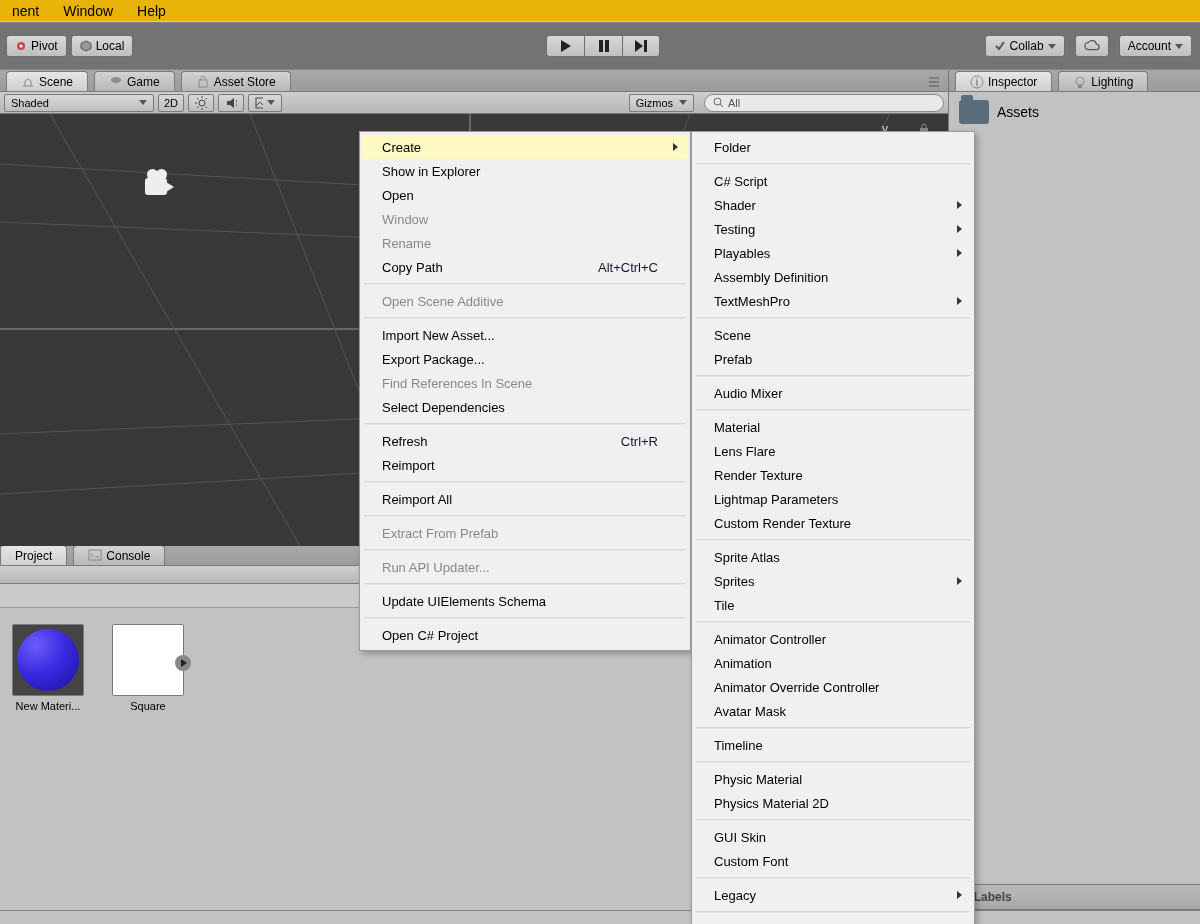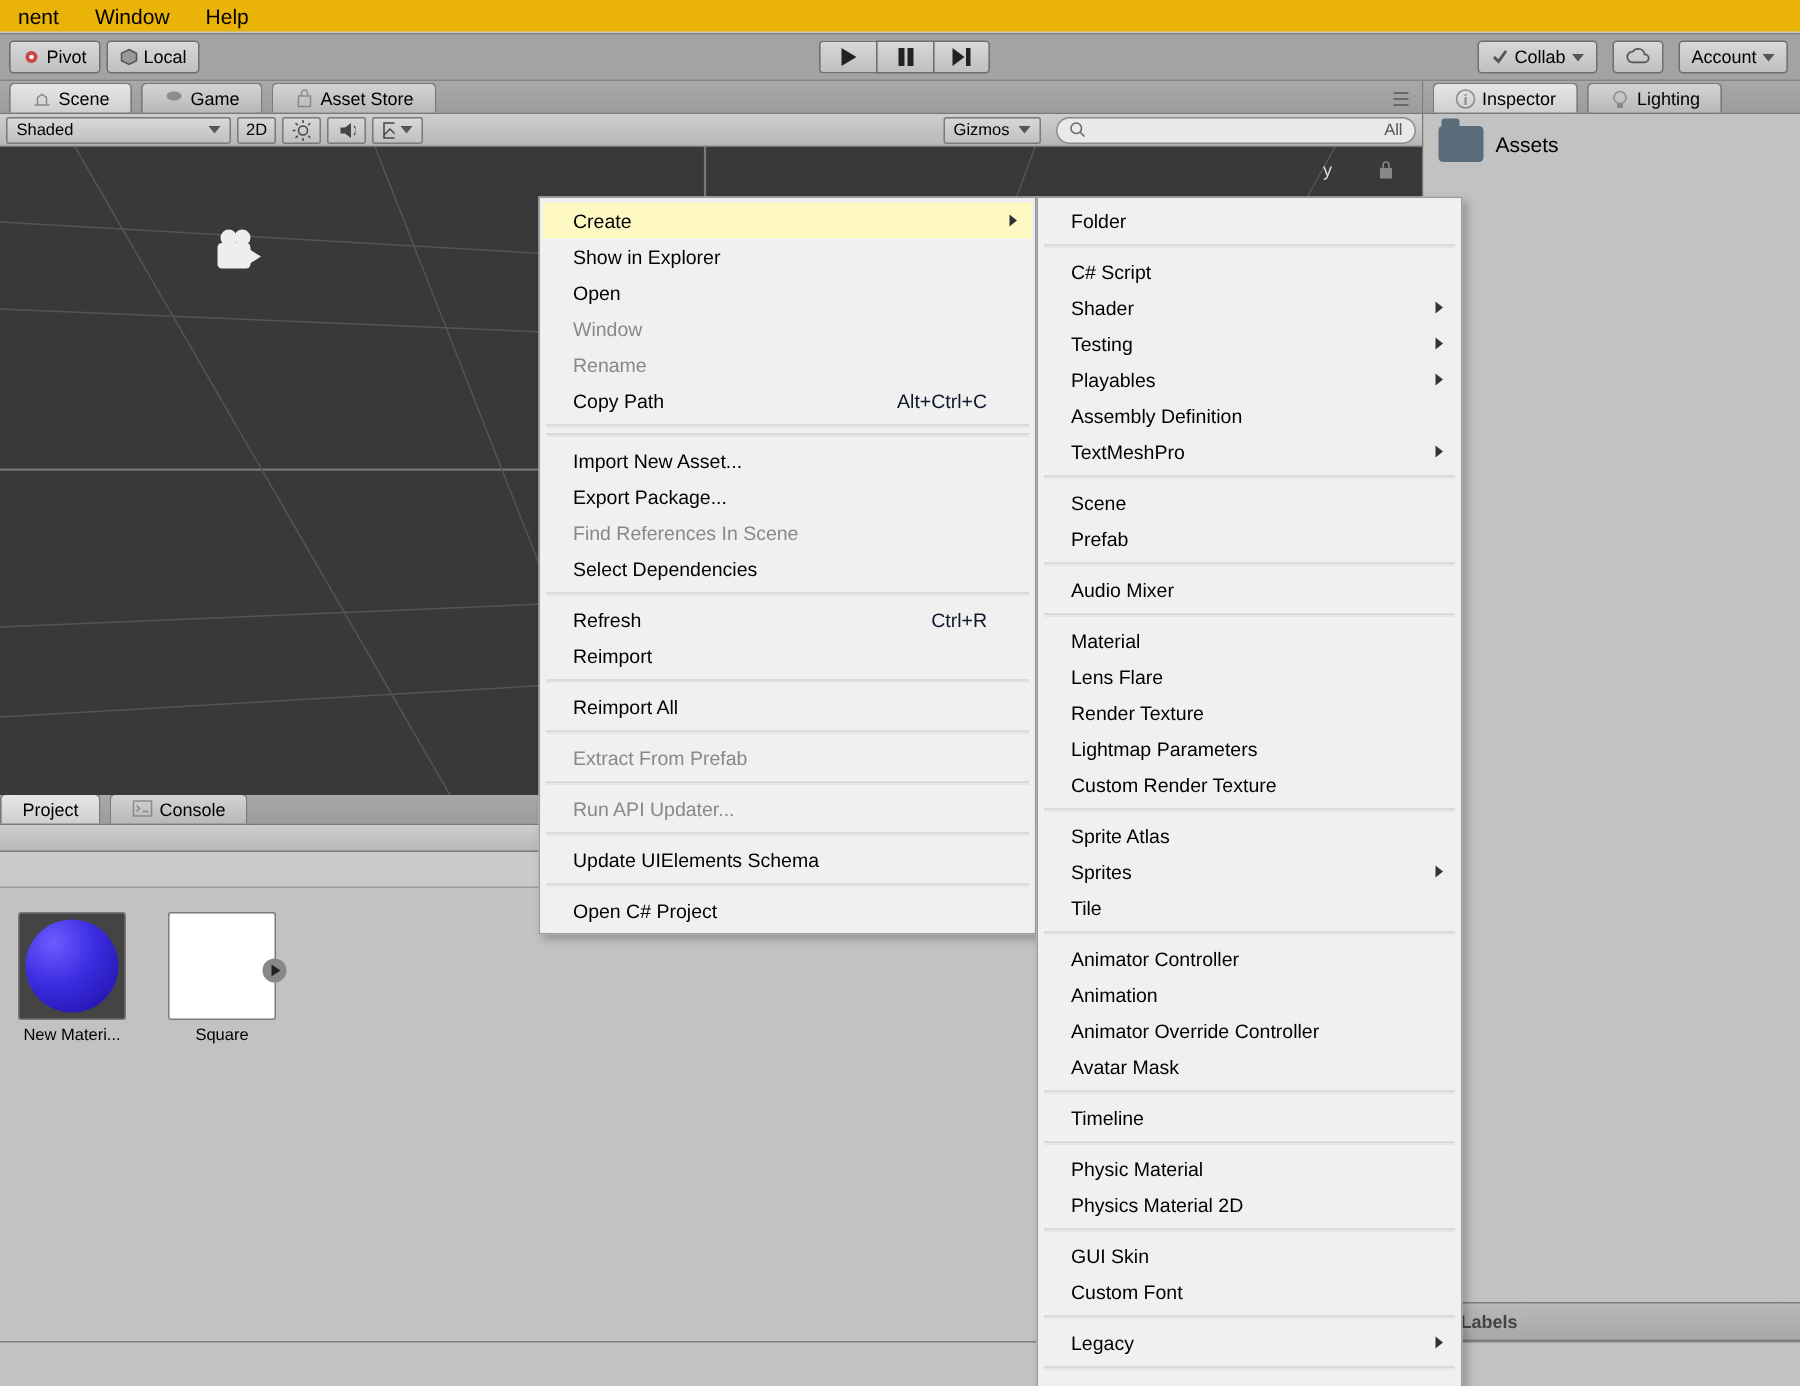--- a/index.html
+++ b/index.html
@@ -3,21 +3,21 @@
 <meta charset="utf-8">
 <style>
   * { box-sizing: border-box; margin: 0; padding: 0; font-family: Arial, Helvetica, sans-serif; }
   body { width:1200px; height:924px; overflow:hidden; background:#c2c2c2; font-size:13px; color:#000; }
 
   
   .menubar { height:22px; background:#eab308; border-bottom:1px solid #c8c8c8; display:flex; align-items:center; padding-left:0; font-size:14px; }
   .menubar span { padding:2px 12px; cursor:default; }
 
   
-  .toolbar { height:32px; background:#a3a3a3; border-top:1px solid #858585; border-bottom:1px solid #858585; display:flex; align-items:center; position:relative; }
+  .toolbar { height:48px; background:#737373; border-top:1px solid #858585; border-bottom:1px solid #858585; display:flex; align-items:center; position:relative; }
   .btn { height:22px; background:linear-gradient(#d8d8d8,#bfbfbf); border:1px solid #6f6f6f; border-radius:3px; display:flex; align-items:center; justify-content:center; padding:0 8px; font-size:12px; cursor:default; }
   .btn-group { display:flex; margin-left:6px; }
   .btn-group .seg { border-radius:0; border-right:none; }
   .btn-group .seg:first-child { border-radius:3px 0 0 3px; }
   .btn-group .seg:last-child { border-radius:0 3px 3px 0; border-right:1px solid #6f6f6f; }
   .toolbar-center { position:absolute; left:50%; transform:translateX(-50%); display:flex; }
   .toolbar-right { margin-left:auto; display:flex; align-items:center; gap:10px; padding-right:8px; }
   .tri-down { display:inline-block; width:0; height:0; border-left:4px solid transparent; border-right:4px solid transparent; border-top:5px solid #555; margin-left:4px; }
 
   
@@ -29,21 +29,21 @@
   .tabbar { height:22px; background:linear-gradient(#a8a8a8,#9c9c9c); display:flex; align-items:flex-end; border-bottom:1px solid #7a7a7a; }
   .tab { height:20px; background:linear-gradient(#d3d3d3,#b8b8b8); border:1px solid #7a7a7a; border-bottom:none; border-radius:4px 4px 0 0; display:flex; align-items:center; padding:0 14px; margin-left:6px; font-size:12px; cursor:default; }
   .tab.active { background:linear-gradient(#e6e6e6,#cfcfcf); }
   .tab .ico { width:14px; height:14px; margin-right:4px; opacity:.6; }
 
   
   .scene-tools { height:22px; background:linear-gradient(#cecece,#b7b7b7); border-bottom:1px solid #7a7a7a; display:flex; align-items:center; font-size:11px; padding:0 4px; }
   .scene-tools .dd { height:18px; background:linear-gradient(#d8d8d8,#c0c0c0); border:1px solid #7a7a7a; border-radius:2px; padding:0 6px; display:flex; align-items:center; margin-right:4px; }
   .scene-tools .mini { width:26px; justify-content:center; }
   .scene-tools .spacer { flex:1; }
-  .search { height:18px; width:240px; background:#e9e9e9; border:1px solid #8a8a8a; border-radius:9px; display:flex; align-items:center; padding:0 8px; margin-left:6px; font-size:11px; color:#555;justify-content:space-between; }
+  .search { height:18px; width:240px; background:#e9e9e9; border:1px solid #8a8a8a; border-radius:9px; display:flex; align-items:center; padding:0 8px; margin-left:6px; font-size:11px; color:#555; }
 
   
   .viewport { flex:0 0 432px; background:#393939; position:relative; overflow:hidden; }
   .persp-label { position:absolute; top:8px; right:60px; color:#ddd; font-size:12px; }
   .lock { position:absolute; top:8px; right:18px; color:#888; font-size:12px; }
 
   
   .cam { position:absolute; top:60px; left:145px; width:34px; height:26px; }
   .cam-body { position:absolute; left:0; top:4px; width:22px; height:17px; background:#eee; border-radius:3px; }
   .cam-lens { position:absolute; left:21px; top:8px; width:0; height:0; border-top:5px solid transparent; border-bottom:5px solid transparent; border-left:8px solid #eee; }
@@ -347,20 +347,23 @@
       <span>Window</span>
     </div>
     <div class="row dis">
       <span>Rename</span>
     </div>
     <div class="row">
       <span>Copy Path</span>
       <span class="shortcut">Alt+Ctrl+C</span>
     </div>
     <div class="sep"></div>
+    <div class="row dis">
+      <span>Open Scene Additive</span>
+    </div>
     <div class="sep"></div>
     <div class="row">
       <span>Import New Asset...</span>
     </div>
     <div class="row">
       <span>Export Package...</span>
     </div>
     <div class="row dis">
       <span>Find References In Scene</span>
     </div>

